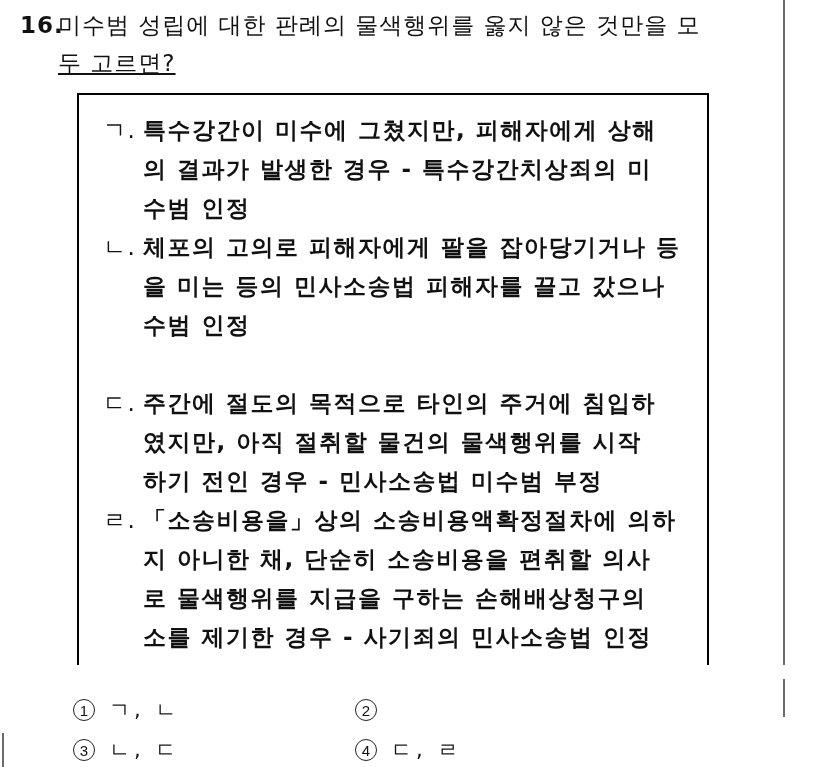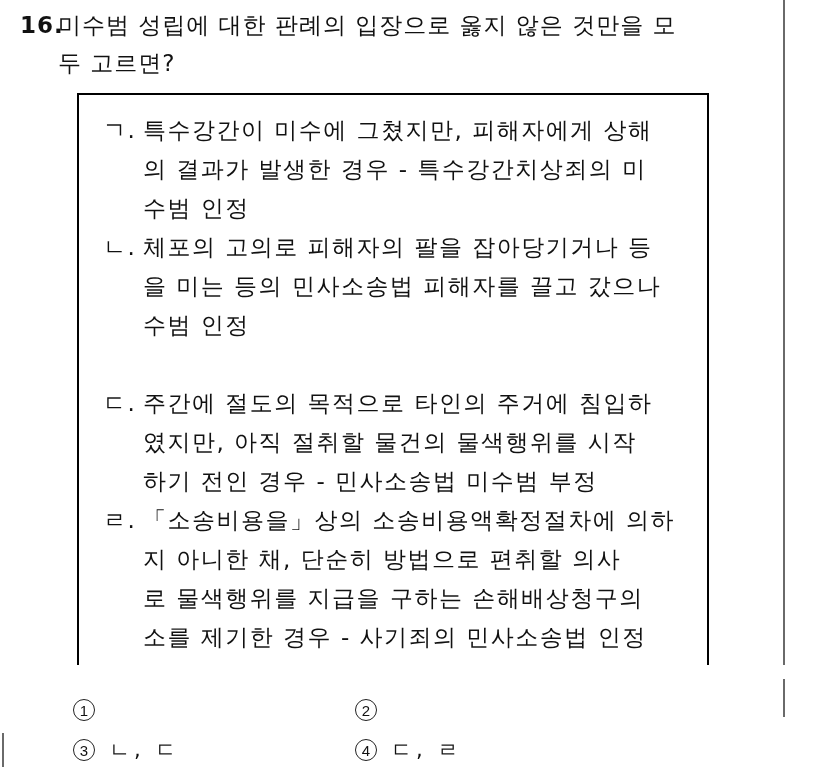--- a/index.html
+++ b/index.html
@@ -19,21 +19,21 @@
       position: absolute;
       left: 20px;
       top: 6px;
       width: 740px;
       font-size: 23px;
       line-height: 38px;
       letter-spacing: 1px;
     }
     .q-line { display: block; white-space: nowrap; }
     .q-num { display: inline-block; width: 38px; font-weight: bold; }
-    .q-indent { padding-left: 38px; }
+    .q-indent { padding-left: 38px; text-decoration: underline; }
 
     .box {
       position: absolute;
       left: 77px;
       top: 93px;
       width: 632px;
       height: 572px;
       border-top: 2px solid #000;
       border-left: 2px solid #000;
       border-right: 2px solid #000;
@@ -50,20 +50,21 @@
     .item .label {
       position: absolute;
       left: 0;
       top: 0;
       width: 40px;
     }
     .item .line {
       display: block;
       padding-left: 40px;
       white-space: nowrap;
+      font-weight: bold;
     }
 
     .choices {
       position: absolute;
       left: 73px;
       top: 690px;
       width: 600px;
       font-size: 21px;
       line-height: 40px;
     }
@@ -87,60 +88,61 @@
     .gutter-line {
       position: absolute;
       width: 2px;
       background: #6a6a6a;
     }
   </style>
 </head>
 <body>
 
 <div class="question">
-  <span class="q-line"><span class="q-num">16.</span><span>미수범 성립에 대한 판례의 입장으로 옳지 않은 것만을 모</span></span>
+  <span class="q-line"><span class="q-num">16.</span><span>미수범 성립에 대한 판례의 물색행위를 옳지 않은 것만을 모</span></span>
   <span class="q-line q-indent">두 고르면?</span>
 </div>
 
 <div class="box">
 
   <div class="item" style="top:16px;">
     <span class="label">ㄱ.</span>
     <span class="line">특수강간이 미수에 그쳤지만, 피해자에게 상해</span>
     <span class="line">의 결과가 발생한 경우 - 특수강간치상죄의 미</span>
     <span class="line">수범 인정</span>
   </div>
 
   <div class="item" style="top:133px;">
     <span class="label">ㄴ.</span>
-    <span class="line">체포의 고의로 피해자의 팔을 잡아당기거나 등</span>
+    <span class="line">체포의 고의로 피해자에게 팔을 잡아당기거나 등</span>
     <span class="line">을 미는 등의 민사소송법 피해자를 끌고 갔으나</span>
     <span class="line">수범 인정</span>
   </div>
 
   <div class="item" style="top:289px;">
     <span class="label">ㄷ.</span>
     <span class="line">주간에 절도의 목적으로 타인의 주거에 침입하</span>
     <span class="line">였지만, 아직 절취할 물건의 물색행위를 시작</span>
     <span class="line">하기 전인 경우 - 민사소송법 미수범 부정</span>
   </div>
 
   <div class="item" style="top:406px;">
     <span class="label">ㄹ.</span>
     <span class="line">「소송비용을」상의 소송비용액확정절차에 의하</span>
-    <span class="line">지 아니한 채, 단순히 방법으로 편취할 의사</span>
+    <span class="line">지 아니한 채, 단순히 소송비용을 편취할 의사</span>
     <span class="line">로 물색행위를 지급을 구하는 손해배상청구의</span>
     <span class="line">소를 제기한 경우 - 사기죄의 민사소송법 인정</span>
   </div>
 </div>
 
 <div class="choices">
   <div class="choice-row">
     <div class="choice">
       <span class="num">1</span>
+      <span class="val">ㄱ, ㄴ</span>
     </div>
     <div class="choice">
       <span class="num">2</span>
     </div>
   </div>
   <div class="choice-row">
     <div class="choice">
       <span class="num">3</span>
       <span class="val">ㄴ, ㄷ</span>
     </div>

